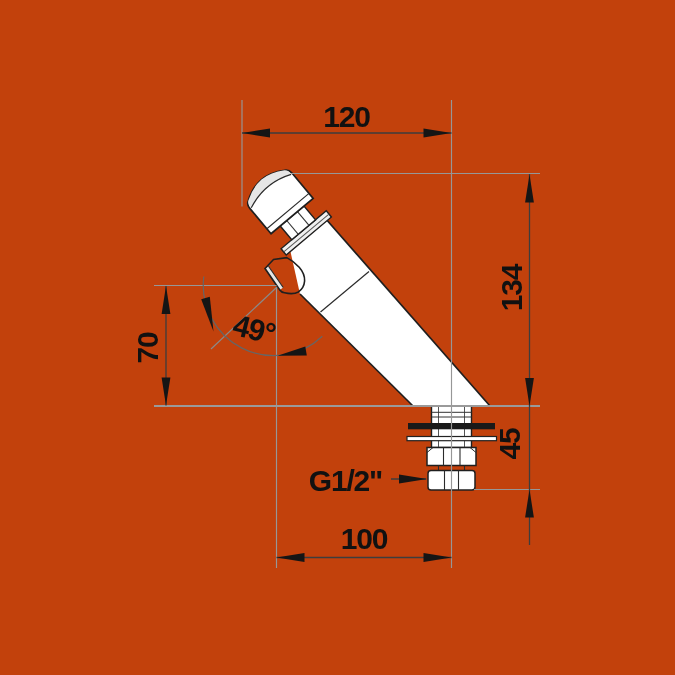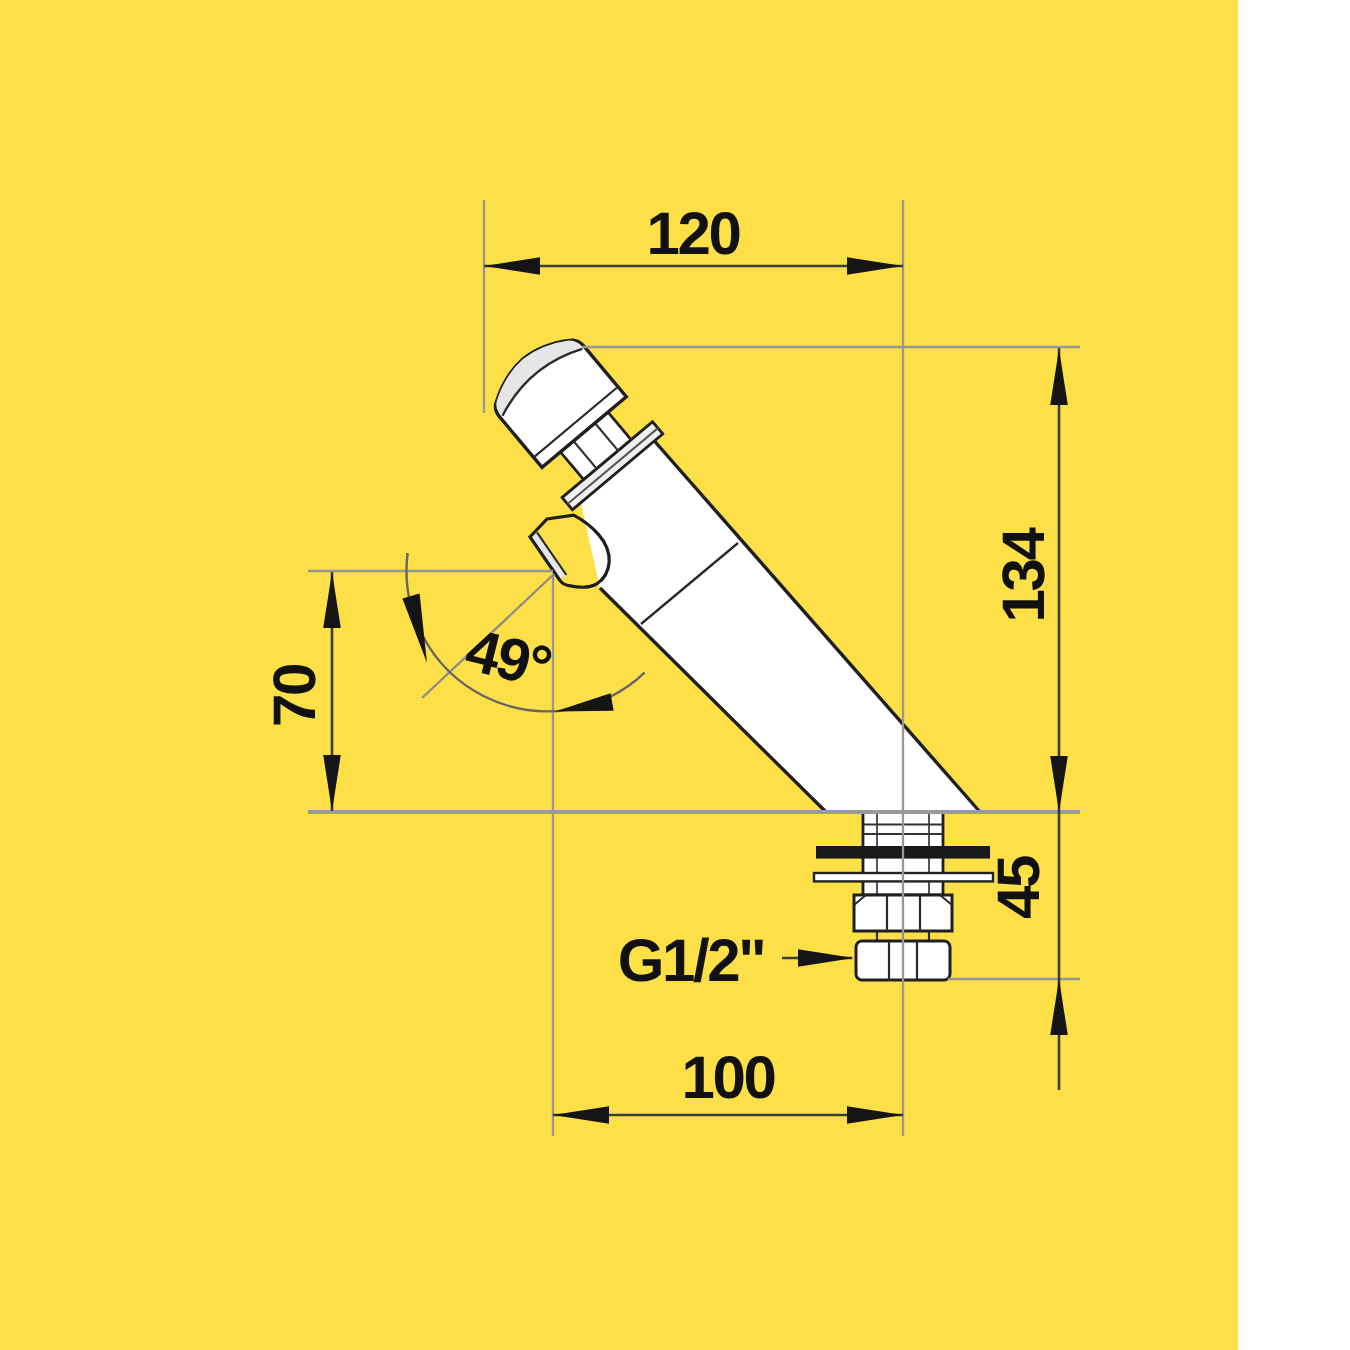--- a/index.html
+++ b/index.html
@@ -1,16 +1,16 @@
 <!DOCTYPE html>
 <html><head>
 <meta charset="utf-8">
 <style>
   html,body{margin:0;padding:0;background:#ffffff;}
-  #canvas{position:relative;width:619px;height:675px;background:#fde047;overflow:hidden;
+  #canvas{position:relative;width:675px;height:675px;background:#c2410c;overflow:hidden;
           font-family:"Liberation Sans","DejaVu Sans",sans-serif;}
   svg{display:block;}
   text{font-family:"Liberation Sans","DejaVu Sans",sans-serif;
        font-weight:700;font-size:30px;letter-spacing:-1.2px;fill:#111111;}
 </style>
 </head>
 <body>
 
 <div id="canvas">
 <svg width="675" height="675" viewBox="0 0 675 675">

